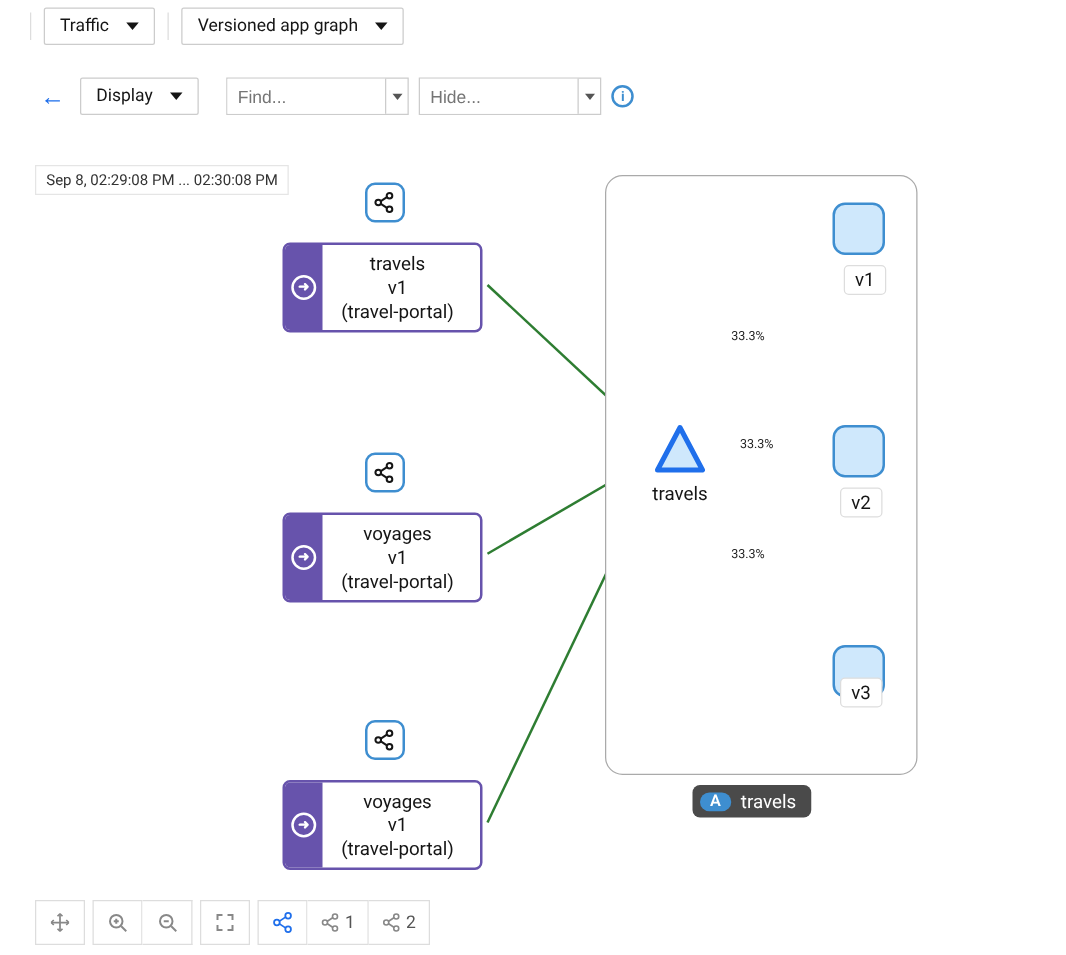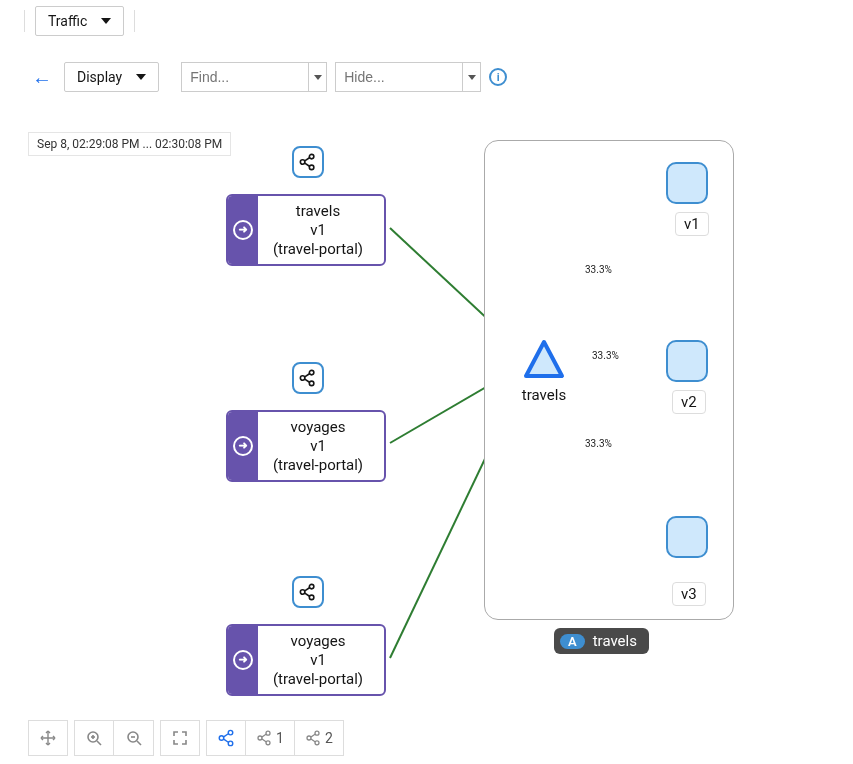--- a/index.html
+++ b/index.html
@@ -275,20 +275,24 @@
 </head>
 <body>
 
 <div class="toolbar-row toolbar-row1">
   <span class="vdiv"></span>
   <span class="dropdown bordered">
     <span>Traffic</span>
     <span class="caret"></span>
   </span>
   <span class="vdiv"></span>
+  <span class="dropdown bordered">
+    <span>Versioned app graph</span>
+    <span class="caret"></span>
+  </span>
 </div>
 
 <div class="toolbar-row toolbar-row2">
   <span class="back-arrow">←</span>
   <span class="dropdown bordered">
     <span>Display</span>
     <span class="caret"></span>
   </span>
   <div class="finder" style="margin-left:14px">
     <input type="text" placeholder="Find..." style="">
@@ -394,21 +398,21 @@
   </div>
   <div class="service-label" style="left:494px; top:276px; width:56px;">travels</div>
 
   <div class="workload-square" style="left:644px; top:52px;"></div>
   <div class="vlabel-box" style="left:653px; top:102px;">v1</div>
 
   <div class="workload-square" style="left:644px; top:230px;"></div>
   <div class="vlabel-box" style="left:650px; top:280px;">v2</div>
 
   <div class="workload-square" style="left:644px; top:406px;"></div>
-  <div class="vlabel-box" style="left:650px; top:472px;">v3</div>
+  <div class="vlabel-box" style="left:650px; top:432px;">v3</div>
 
   <div class="edge-label" style="left:563px; top:154px;">33.3%</div>
   <div class="edge-label" style="left:570px; top:240px;">33.3%</div>
   <div class="edge-label" style="left:563px; top:328px;">33.3%</div>
 
   <div class="group-label" style="left:532px; top:518px;">
     <span class="a-badge">A</span>
     <span>travels</span>
   </div>
 

